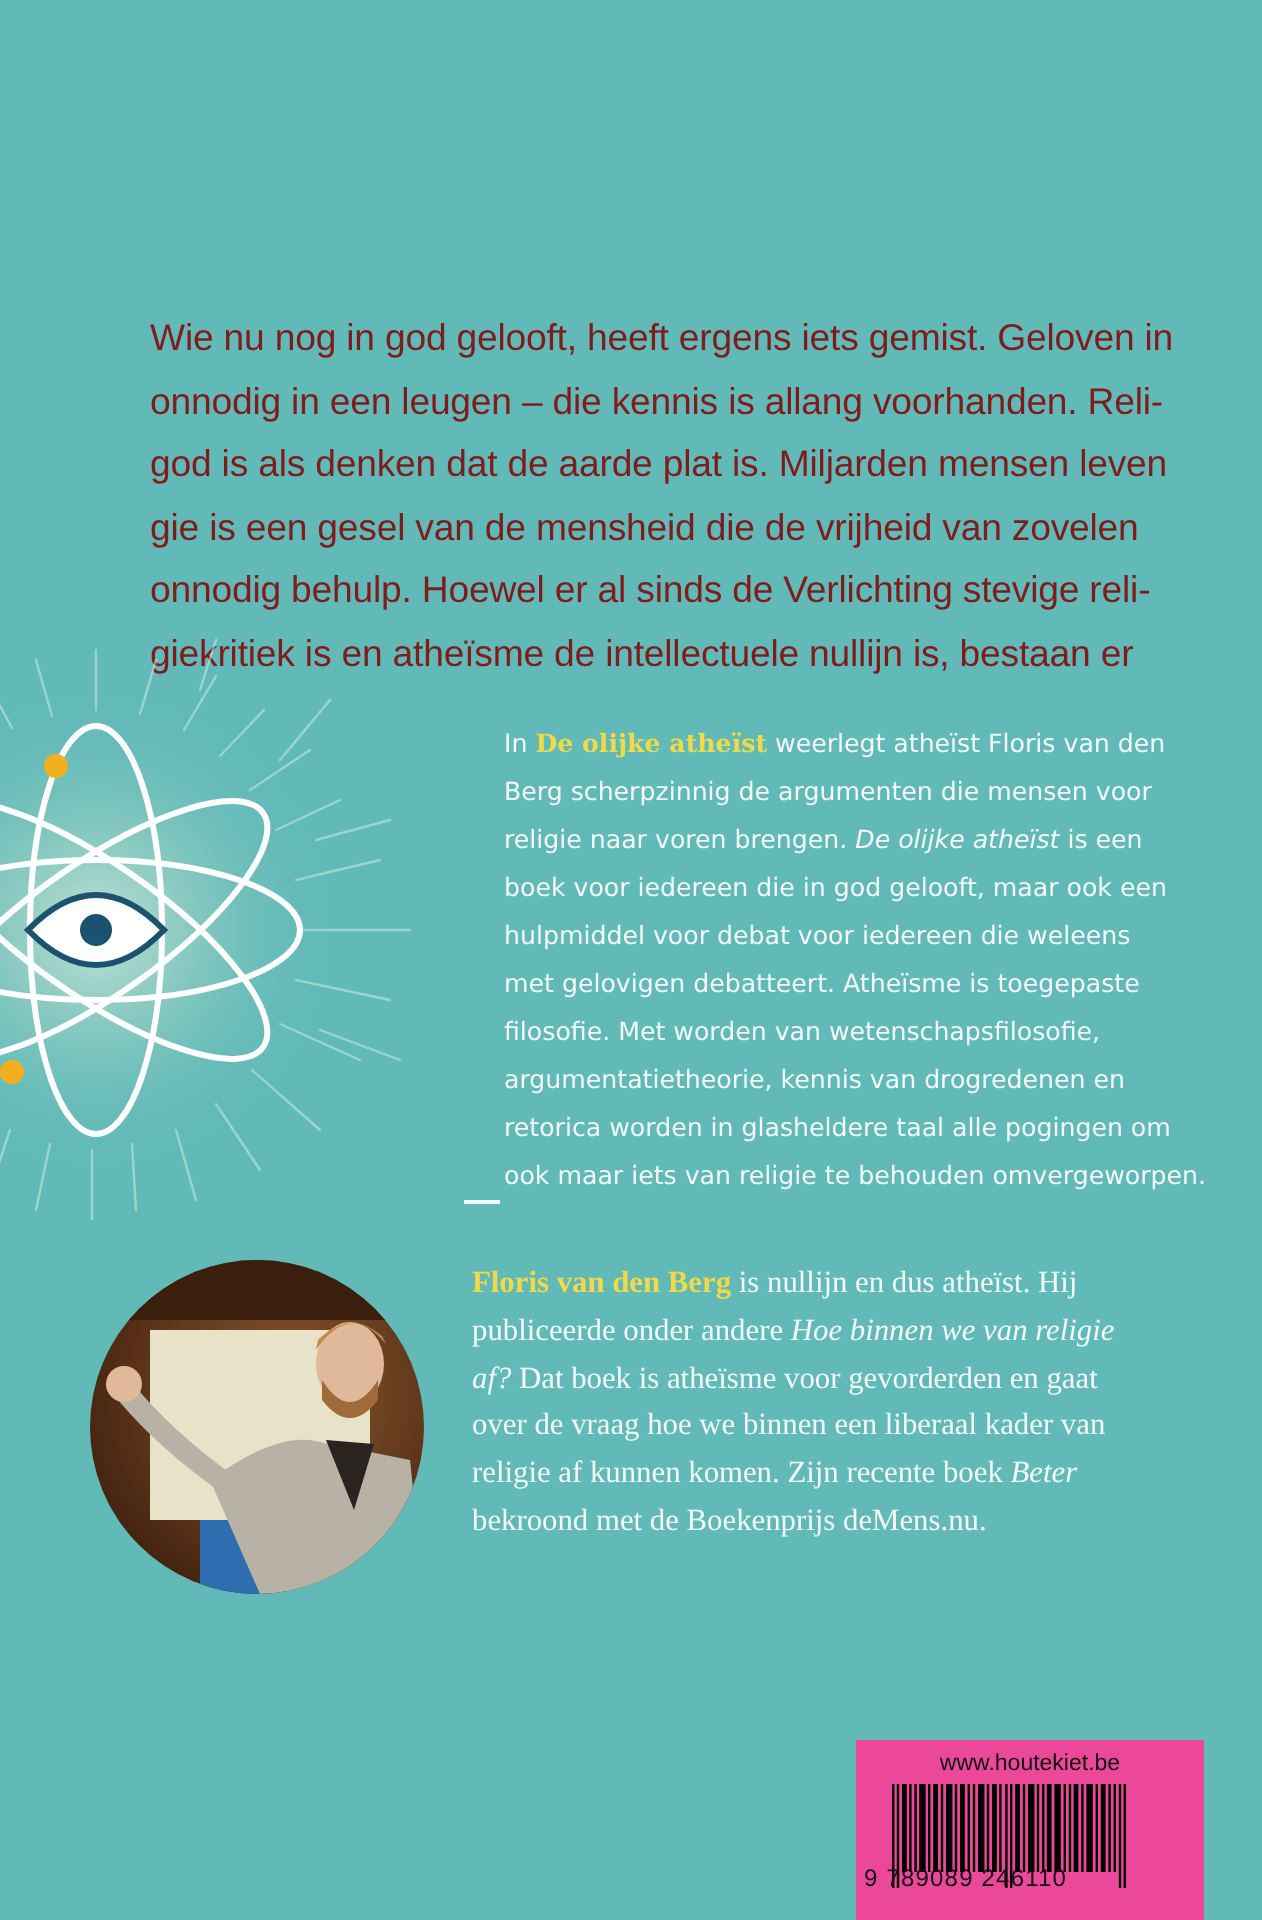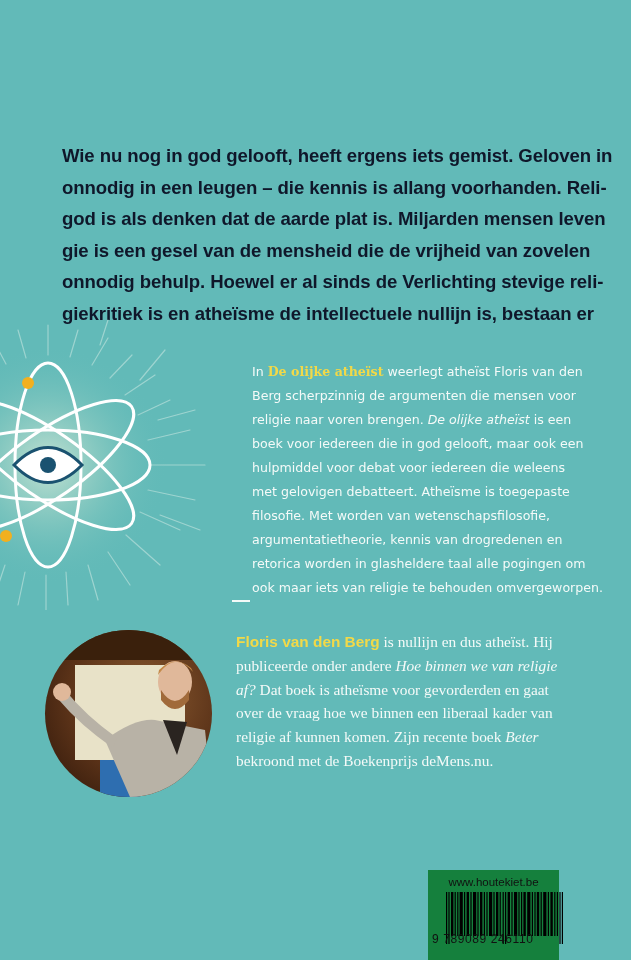--- a/index.html
+++ b/index.html
@@ -8,23 +8,23 @@
       background: #62BAB8;
       position: relative;
       font-family: "DejaVu Sans", sans-serif;
     }
     .cover { position: absolute; inset: 0; width: 631px; height: 960px; background: #62BAB8; }
 
     .headline {
       position: absolute; left: 62px; top: 140px; width: 518px;
       font-family: "Liberation Sans", sans-serif;
       font-size: 18.6px; line-height: 31.6px;
-      color: #0f172a; font-weight: 700;
+      color: #7f1d1d; font-weight: 400;
       letter-spacing: -0.1px;
-      margin: 0;
+      margin: 13px;
     }
     .headline .ln { display: block; white-space: nowrap; text-align: justify; }
 
     .illustration { position: absolute; left: 0; top: 310px; width: 240px; height: 300px; }
 
     .summary {
       position: absolute; left: 252px; top: 360px; width: 340px;
       font-family: "DejaVu Sans", sans-serif;
       font-size: 12.6px; line-height: 24px;
       color: #F4FAF8;
@@ -44,25 +44,25 @@
       background: radial-gradient(circle at 60% 40%, #8a5a30 0%, #5a3218 55%, #2a1408 100%);
     }
 
     .bio {
       position: absolute; left: 236px; top: 630px; width: 345px;
       font-family: "Liberation Serif", serif;
       font-size: 15.4px; line-height: 23.8px;
       color: #F4FAF8; margin: 0;
     }
     .bio .ln { display: block; white-space: nowrap; }
-    .bio .yellow { font-family: Liberation Sans, sans-serif; }
+    .bio .yellow { font-family: Liberation Serif, serif; }
 
     .barcode-box {
-      position: absolute; left: 428px; top: 870px; width: 131px; height: 90px;
-      background: #15803d;
+      position: absolute; left: 428px; top: 870px; width: 174px; height: 90px;
+      background: #ec4899;
     }
     .barcode-url {
       position: absolute; left: 0; right: 0; top: 6px; text-align: center;
       font-family: "Liberation Sans", sans-serif; font-size: 11.5px; color: #111;
     }
     .barcode-bars { position: absolute; left: 18px; top: 22px; width: 118px; height: 52px; }
     .barcode-num {
       position: absolute; left: 4px; top: 62px;
       font-family: "Liberation Sans", sans-serif; font-size: 12px; color: #111; letter-spacing: 0.6px;
       white-space: nowrap;

